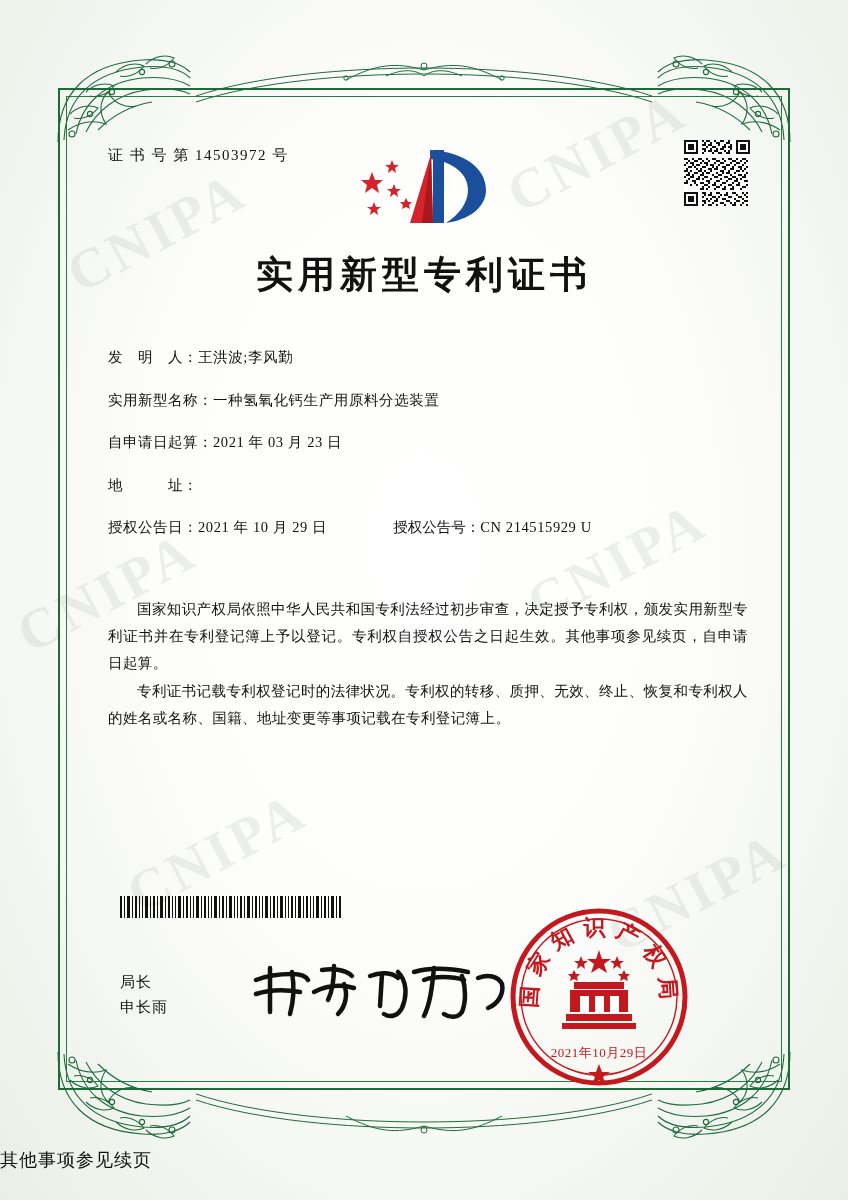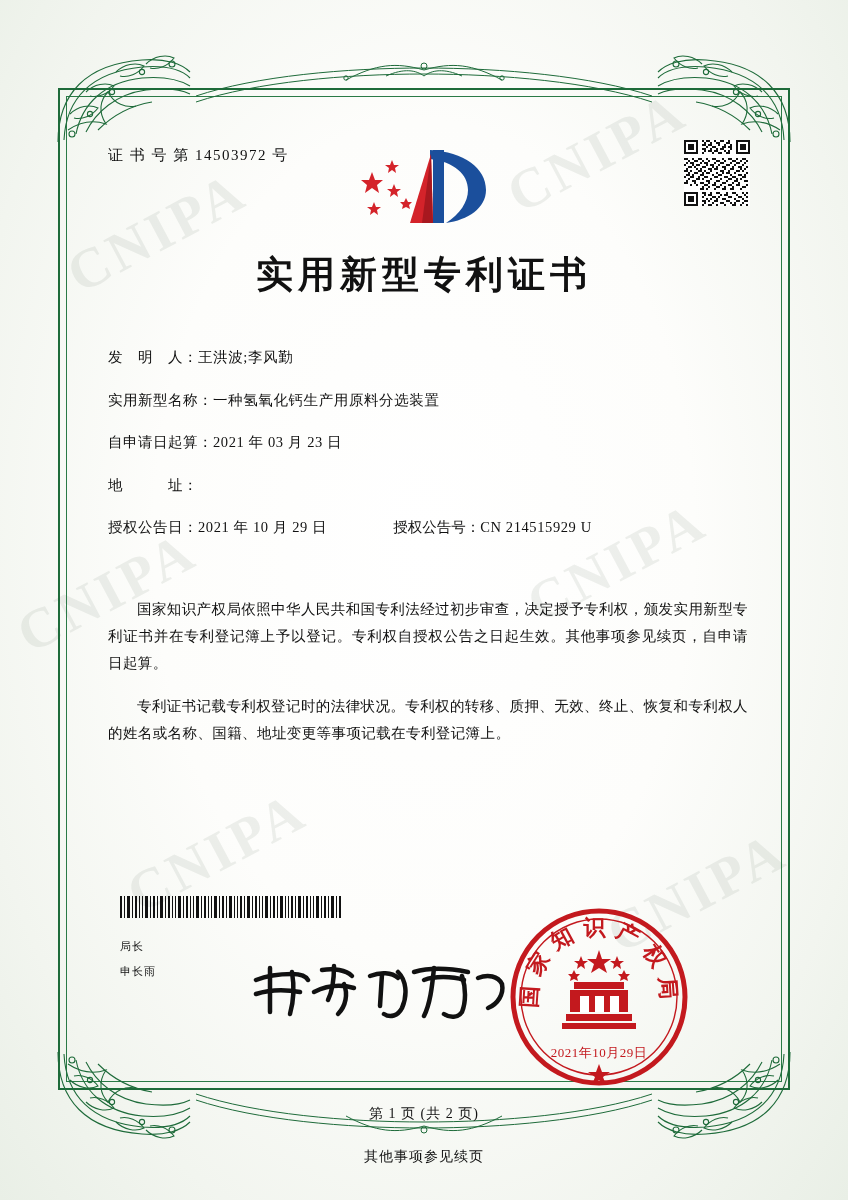--- a/index.html
+++ b/index.html
@@ -156,35 +156,35 @@
     left: 42px;
     right: 34px;
     font-size: 14.5px;
     line-height: 27px;
     text-align: justify;
     text-indent: 29px;
     color: #111;
     letter-spacing: 0.4px;
   }
   .para-1 { top: 500px; }
-  .para-2 { top: 597px; }
+  .para-2 { top: 582px; }
 
   .barcode {
     position: absolute;
     left: 54px;
     top: 800px;
     width: 222px;
     height: 22px;
   }
 
   .sig-label {
     position: absolute;
     left: 54px;
-    top: 838px;
-    font-size: 11px;
+    top: 874px;
+    font-size: 15px;
     line-height: 25px;
     letter-spacing: 1px;
     color: #111;
   }
 
   .signature {
     position: absolute;
     left: 182px;
     top: 858px;
     width: 260px;
@@ -217,22 +217,21 @@
     text-align: center;
     font-size: 14px;
     letter-spacing: 1px;
     color: #111;
   }
   .footer-note {
     position: absolute;
     left: 0;
     right: 0;
     top: 1148px;
-    text-align: center;
-    font-size: 14px;
+    font-size: 18px;
     letter-spacing: 1px;
     color: #111;
   }
 </style>
 </head>
 <body>
 
 <div class="page">
 
   <div class="watermark">
@@ -761,16 +760,15 @@
           <polygon points="70,68 72,72 76,72 73,75 74,79 70,77 66,79 67,75 64,72 68,72"></polygon>
         </g>
 
         <polygon points="95,162 98,170 106,170 99,175 102,183 95,178 88,183 91,175 84,170 92,170" fill="#c3191e"></polygon>
       </svg>
     </div>
     <div class="seal-date">2021年10月29日</div>
 
   </div>
 
-  <div class="page-no">第 1 页 (共 2 页)</div>
   <div class="footer-note">其他事项参见续页</div>
 
 </div>
 
 </body></html>

